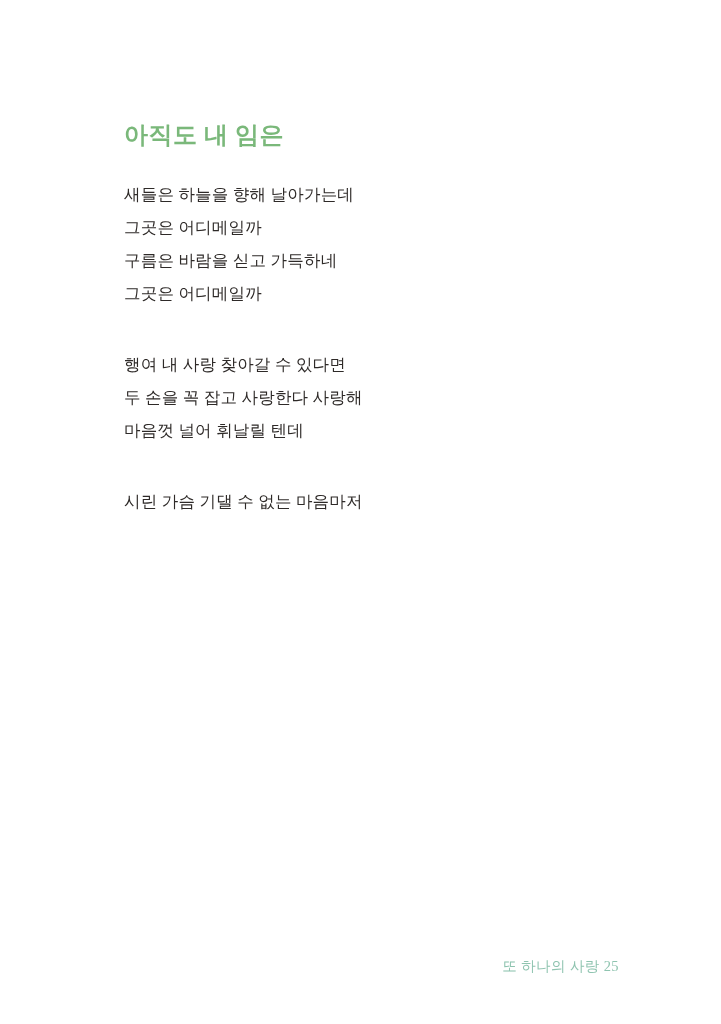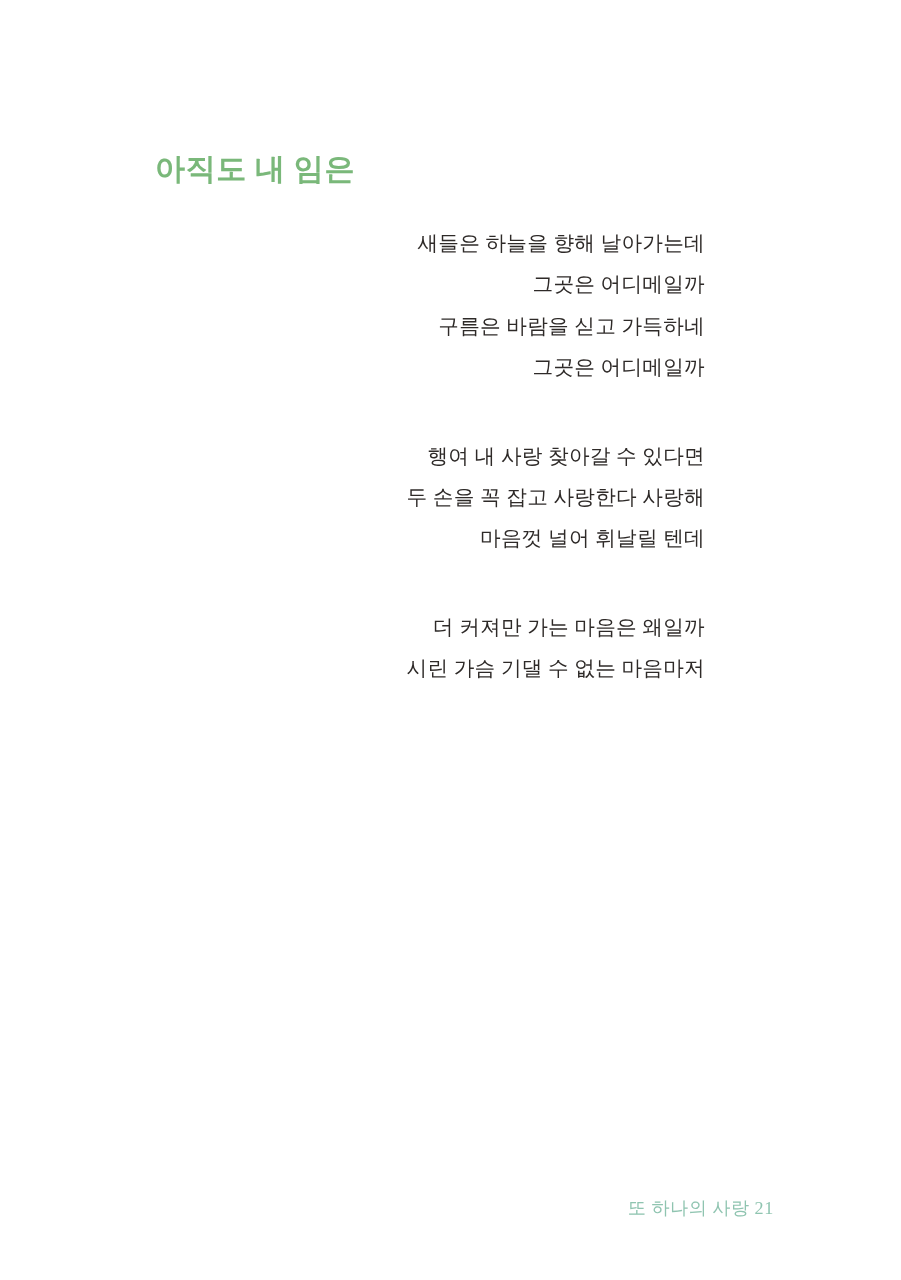--- a/index.html
+++ b/index.html
@@ -31,21 +31,20 @@
     text-align: center;
   }
   .poem-body {
     position: absolute;
     left: 124px;
     top: 178px;
     width: 440px;
   }
   .stanza {
     margin: 0 0 38px 0;
-    text-align: right;
   }
   .stanza:last-child {
     margin-bottom: 0;
   }
   .line {
     font-size: 16.5px;
     line-height: 33px;
     color: #2e2a28;
     white-space: nowrap;
     letter-spacing: 0.2px;
@@ -79,23 +78,22 @@
       <div class="line">그곳은 어디메일까</div>
     </div>
 
     <div class="stanza">
       <div class="line">행여 내 사랑 찾아갈 수 있다면</div>
       <div class="line">두 손을 꼭 잡고 사랑한다 사랑해</div>
       <div class="line">마음껏 널어 휘날릴 텐데</div>
     </div>
 
     <div class="stanza">
-      <div class="line">더 커져만 가는 마음은 왜일까</div>
       <div class="line">시린 가슴 기댈 수 없는 마음마저</div>
     </div>
 
   </div>
 
   <div class="footer">
-    <span>또 하나의 사랑</span><span class="page-num">21</span>
+    <span>또 하나의 사랑</span><span class="page-num">25</span>
   </div>
 
 </div>
 
 </body></html>

